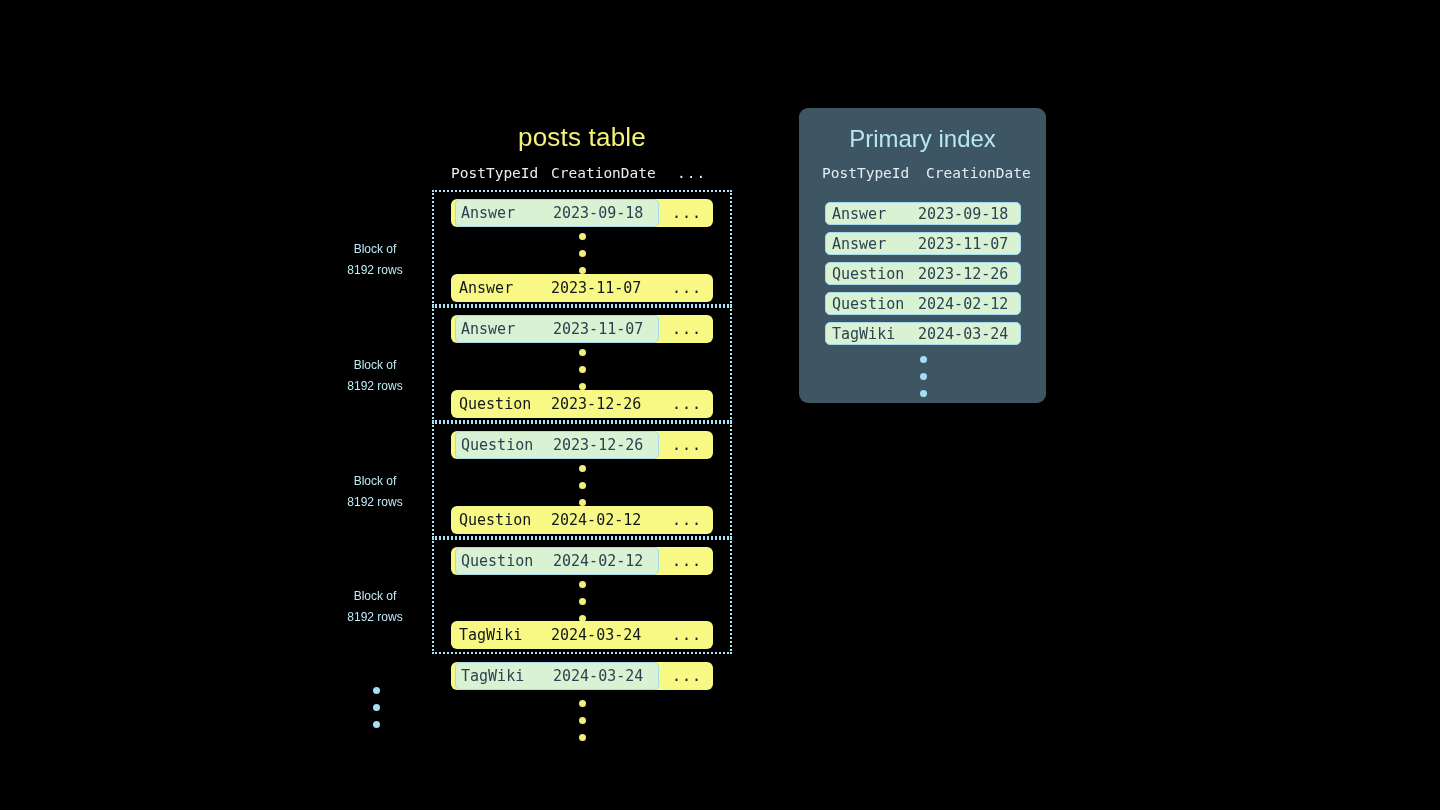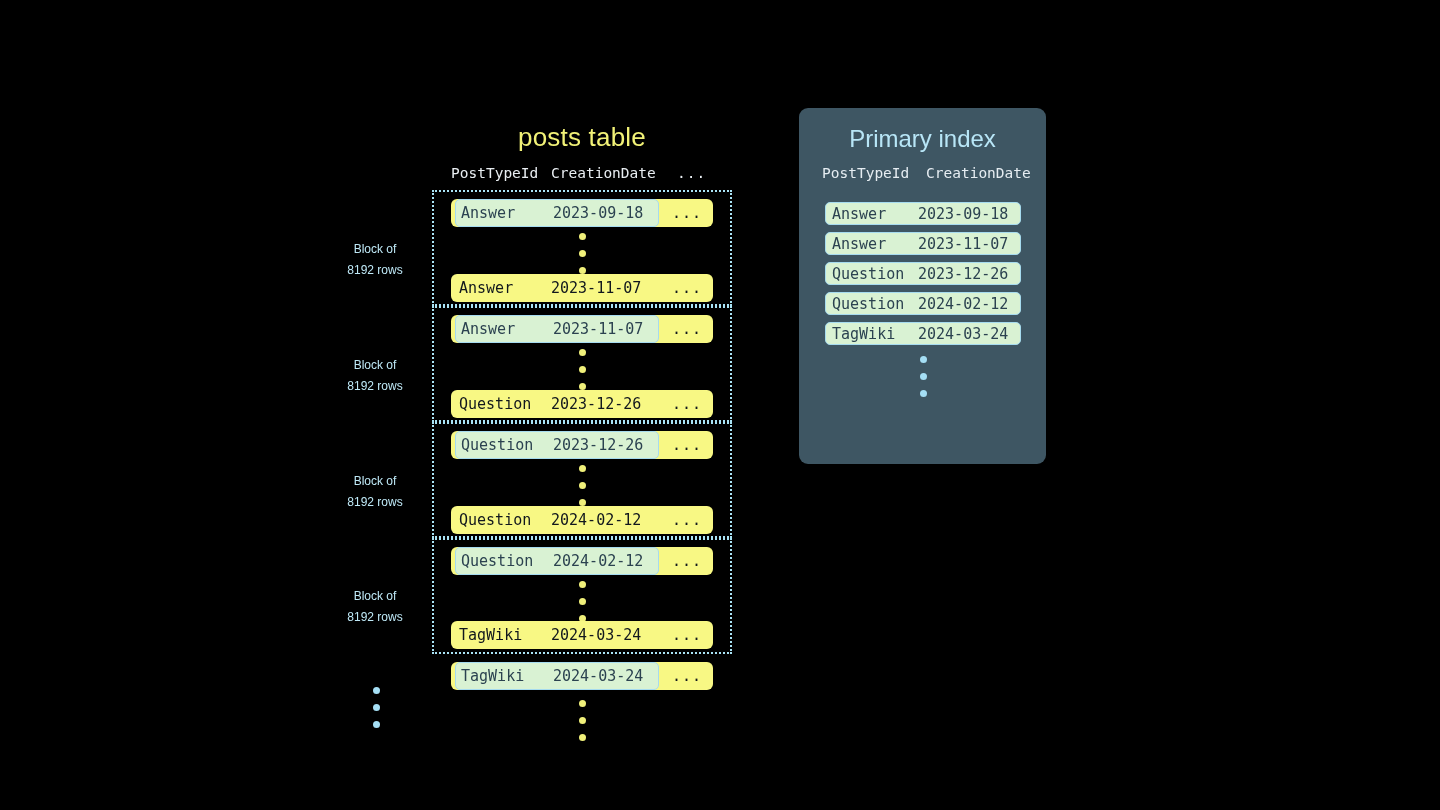--- a/index.html
+++ b/index.html
@@ -143,21 +143,21 @@
     background: #f0f07a;
   }
   .vdots.blue i { background: #a5dff5; }
 
   
   .index-panel {
     position: absolute;
     left: 799px;
     top: 108px;
     width: 247px;
-    height: 356px;
+    height: 295px;
     background: #3e5663;
     border-radius: 9px;
   }
   .index-title {
     position: absolute;
     left: 0;
     top: 17px;
     width: 247px;
     text-align: center;
     font-size: 24px;

